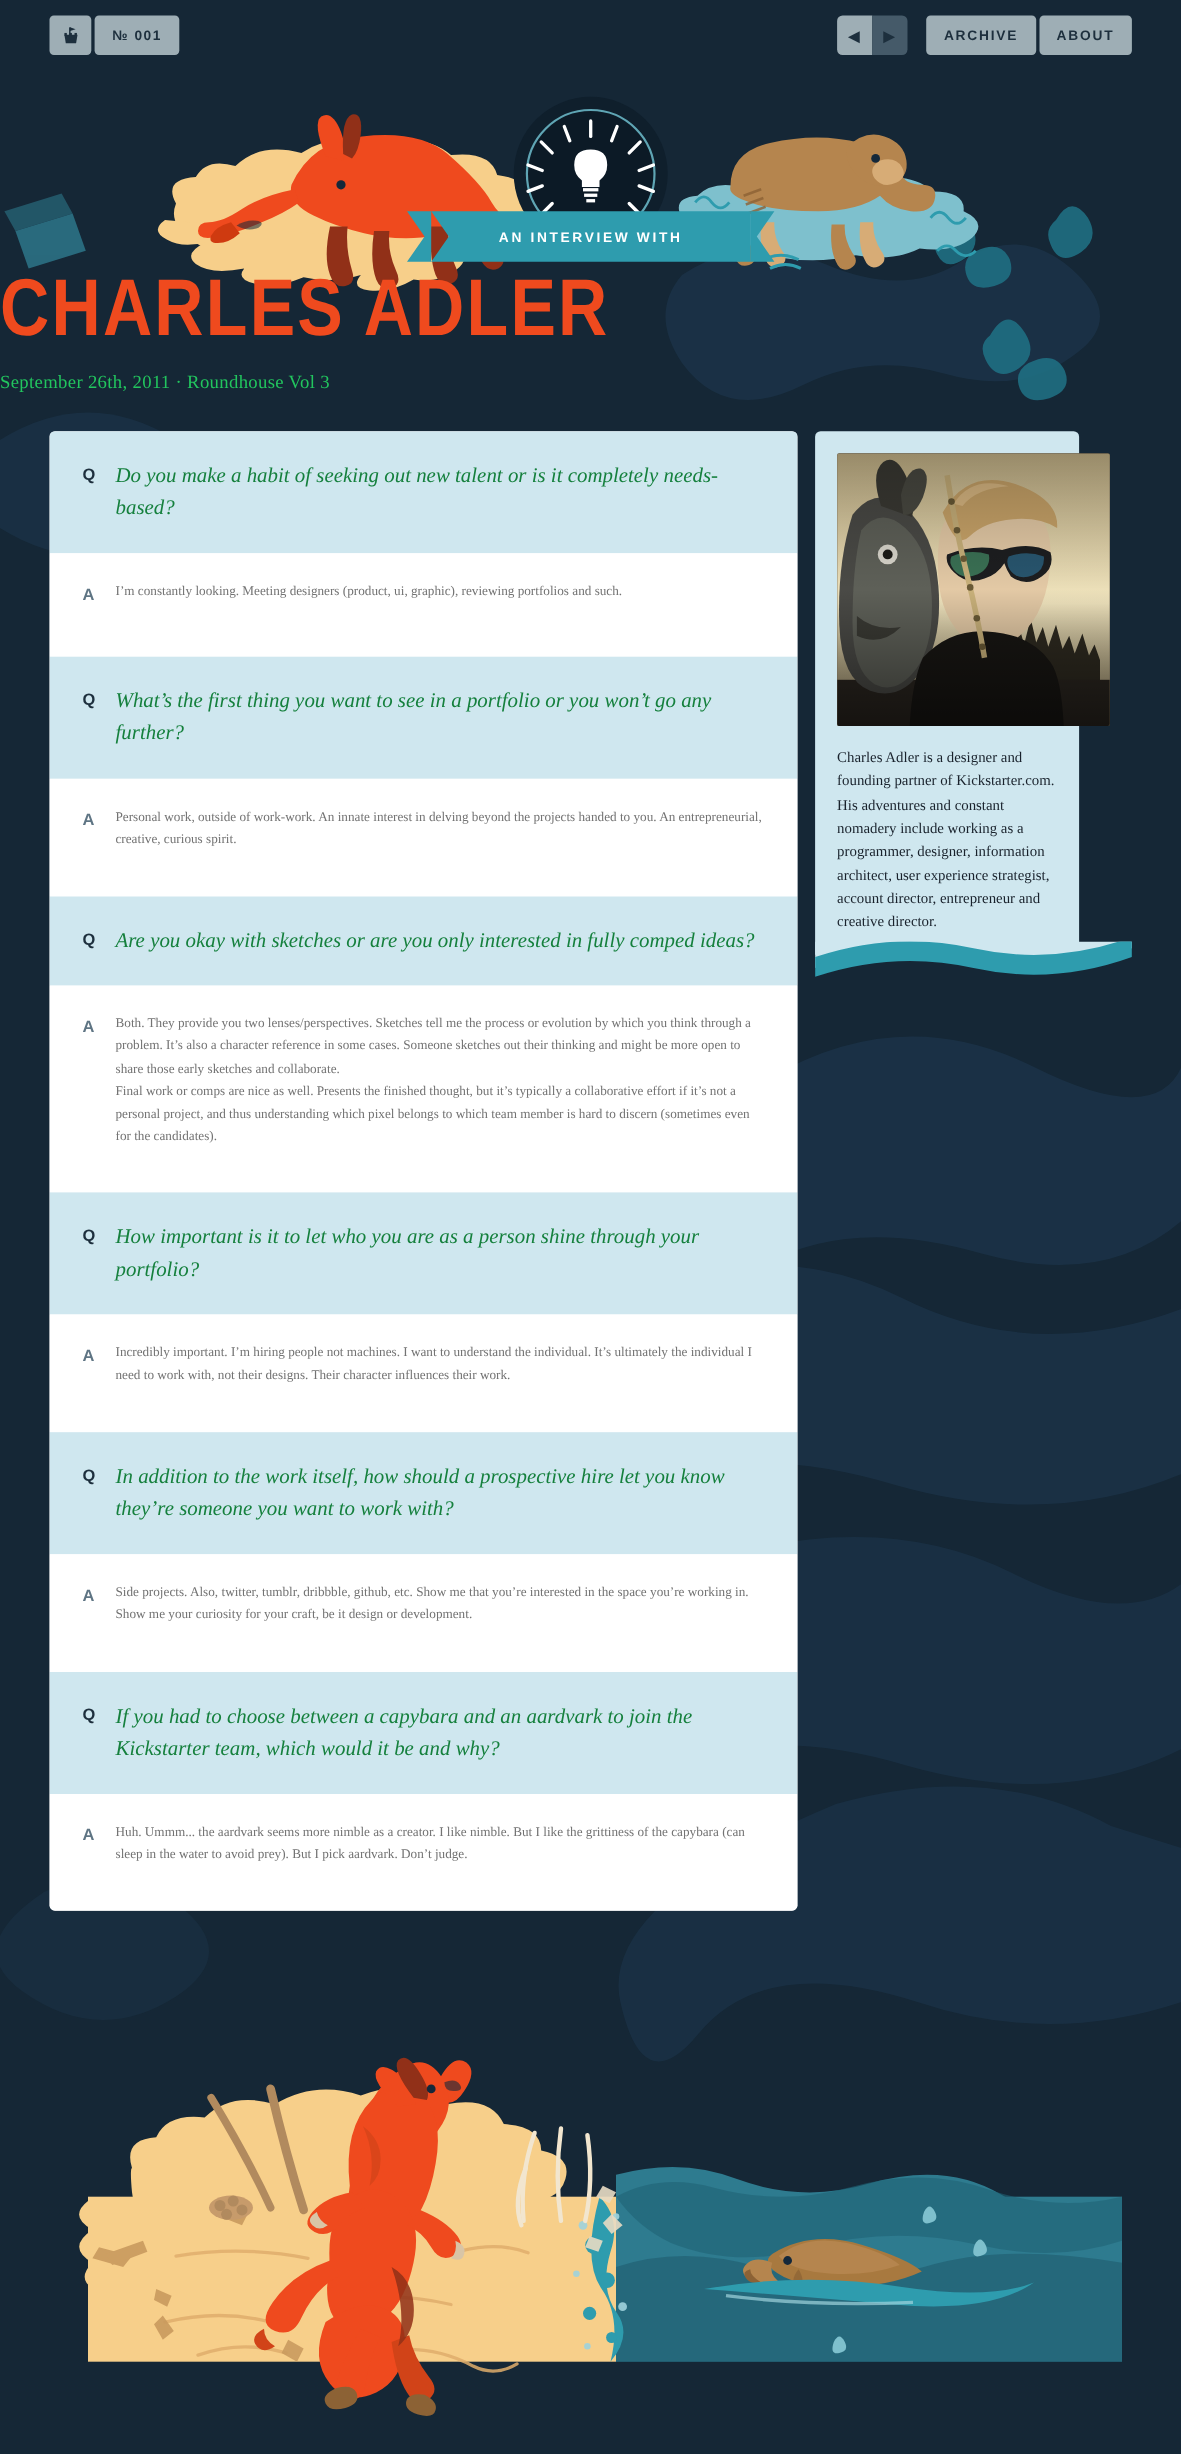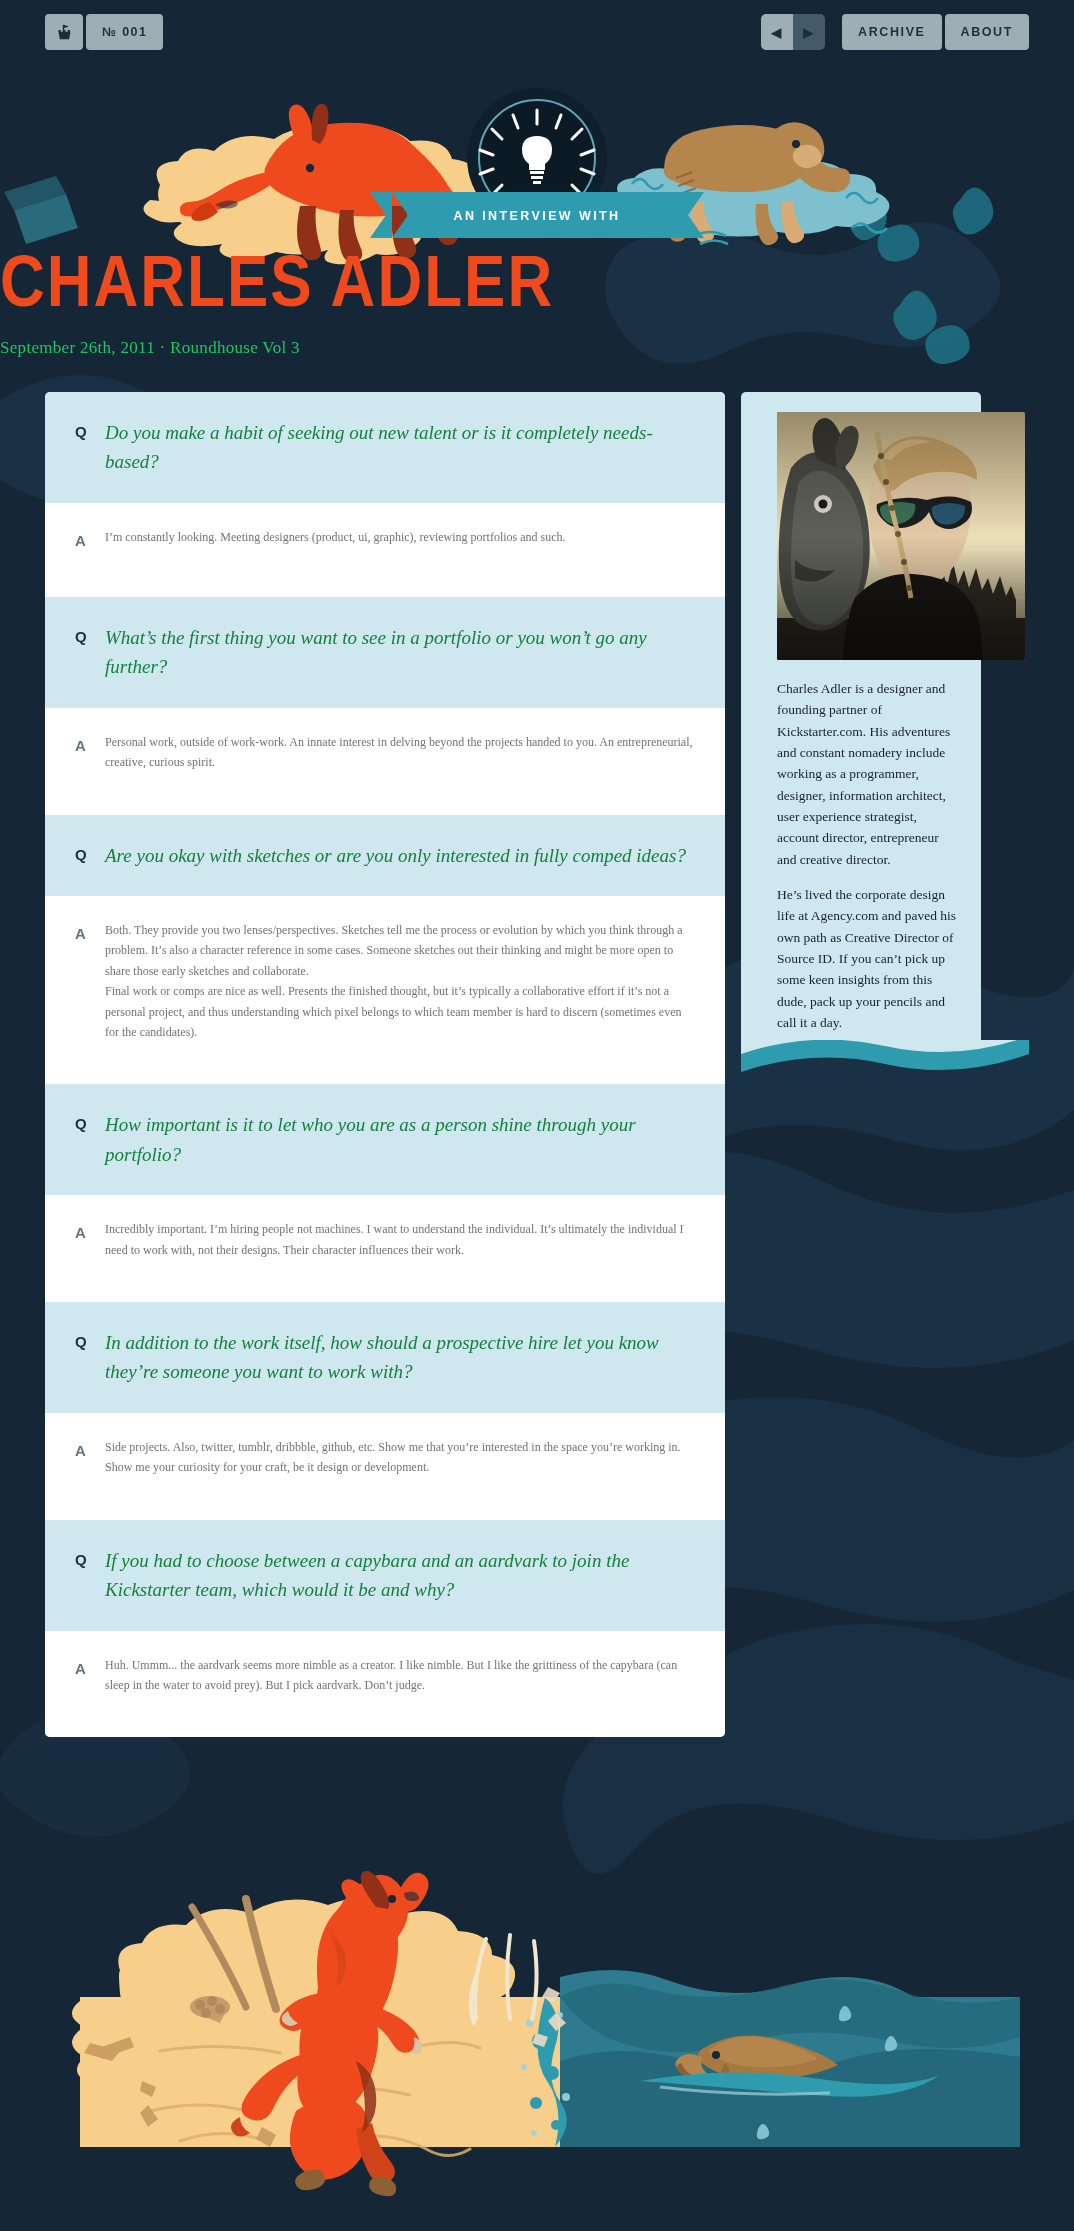--- a/index.html
+++ b/index.html
@@ -136,21 +136,21 @@
     color: #737373;
   }
   .qa-row.a .qa-text p + p { }
 
   
   .sidebar {
     width: 240px;
     background: #cfe7ef;
     border-radius: 5px 5px 0 0;
     position: relative;
-    padding: 20px 20px 0 36px;
+    padding: 20px 20px 0 20px;
   }
   .sidebar-photo {
     width: 248px; height: 248px;
     border-radius: 2px;
     overflow: hidden;
     background: #3a3228;
     position: relative;
   }
   .sidebar-photo svg { display: block; }
 
@@ -448,21 +448,20 @@
             <circle cx="121" cy="122" r="3"></circle>
           <circle cx="127" cy="150" r="3"></circle>
             <circle cx="132" cy="176" r="3"></circle>
         </g>
         <rect width="248" height="248" fill="url(#vig)"></rect>
       </svg>
     </div>
 
     <div class="bio">
       <p>Charles Adler is a designer and founding partner of Kickstarter.com. His adventures and constant nomadery include working as a programmer, designer, information architect, user experience strategist, account director, entrepreneur and creative director.</p>
-      <p>He’s lived the corporate design life at Agency.com and paved his own path as Creative Director of Source ID. If you can’t pick up some keen insights from this dude, pack up your pencils and call it a day.</p>
     </div>
 
     <div class="sidebar-divider"></div>
 
 
     <div class="sidebar-wave">
       <svg width="288" height="42" viewBox="0 0 288 42">
         <path d="M0 0 h288 v6 q-72 26 -144 10 q-72 -16 -144 8z" fill="#cfe7ef"></path>
         <path d="M0 14 q72 -24 144 -8 q72 16 144 -10 v18 q-72 26 -144 10 q-72 -16 -144 8z" fill="#2e9cae"></path>
       </svg>

